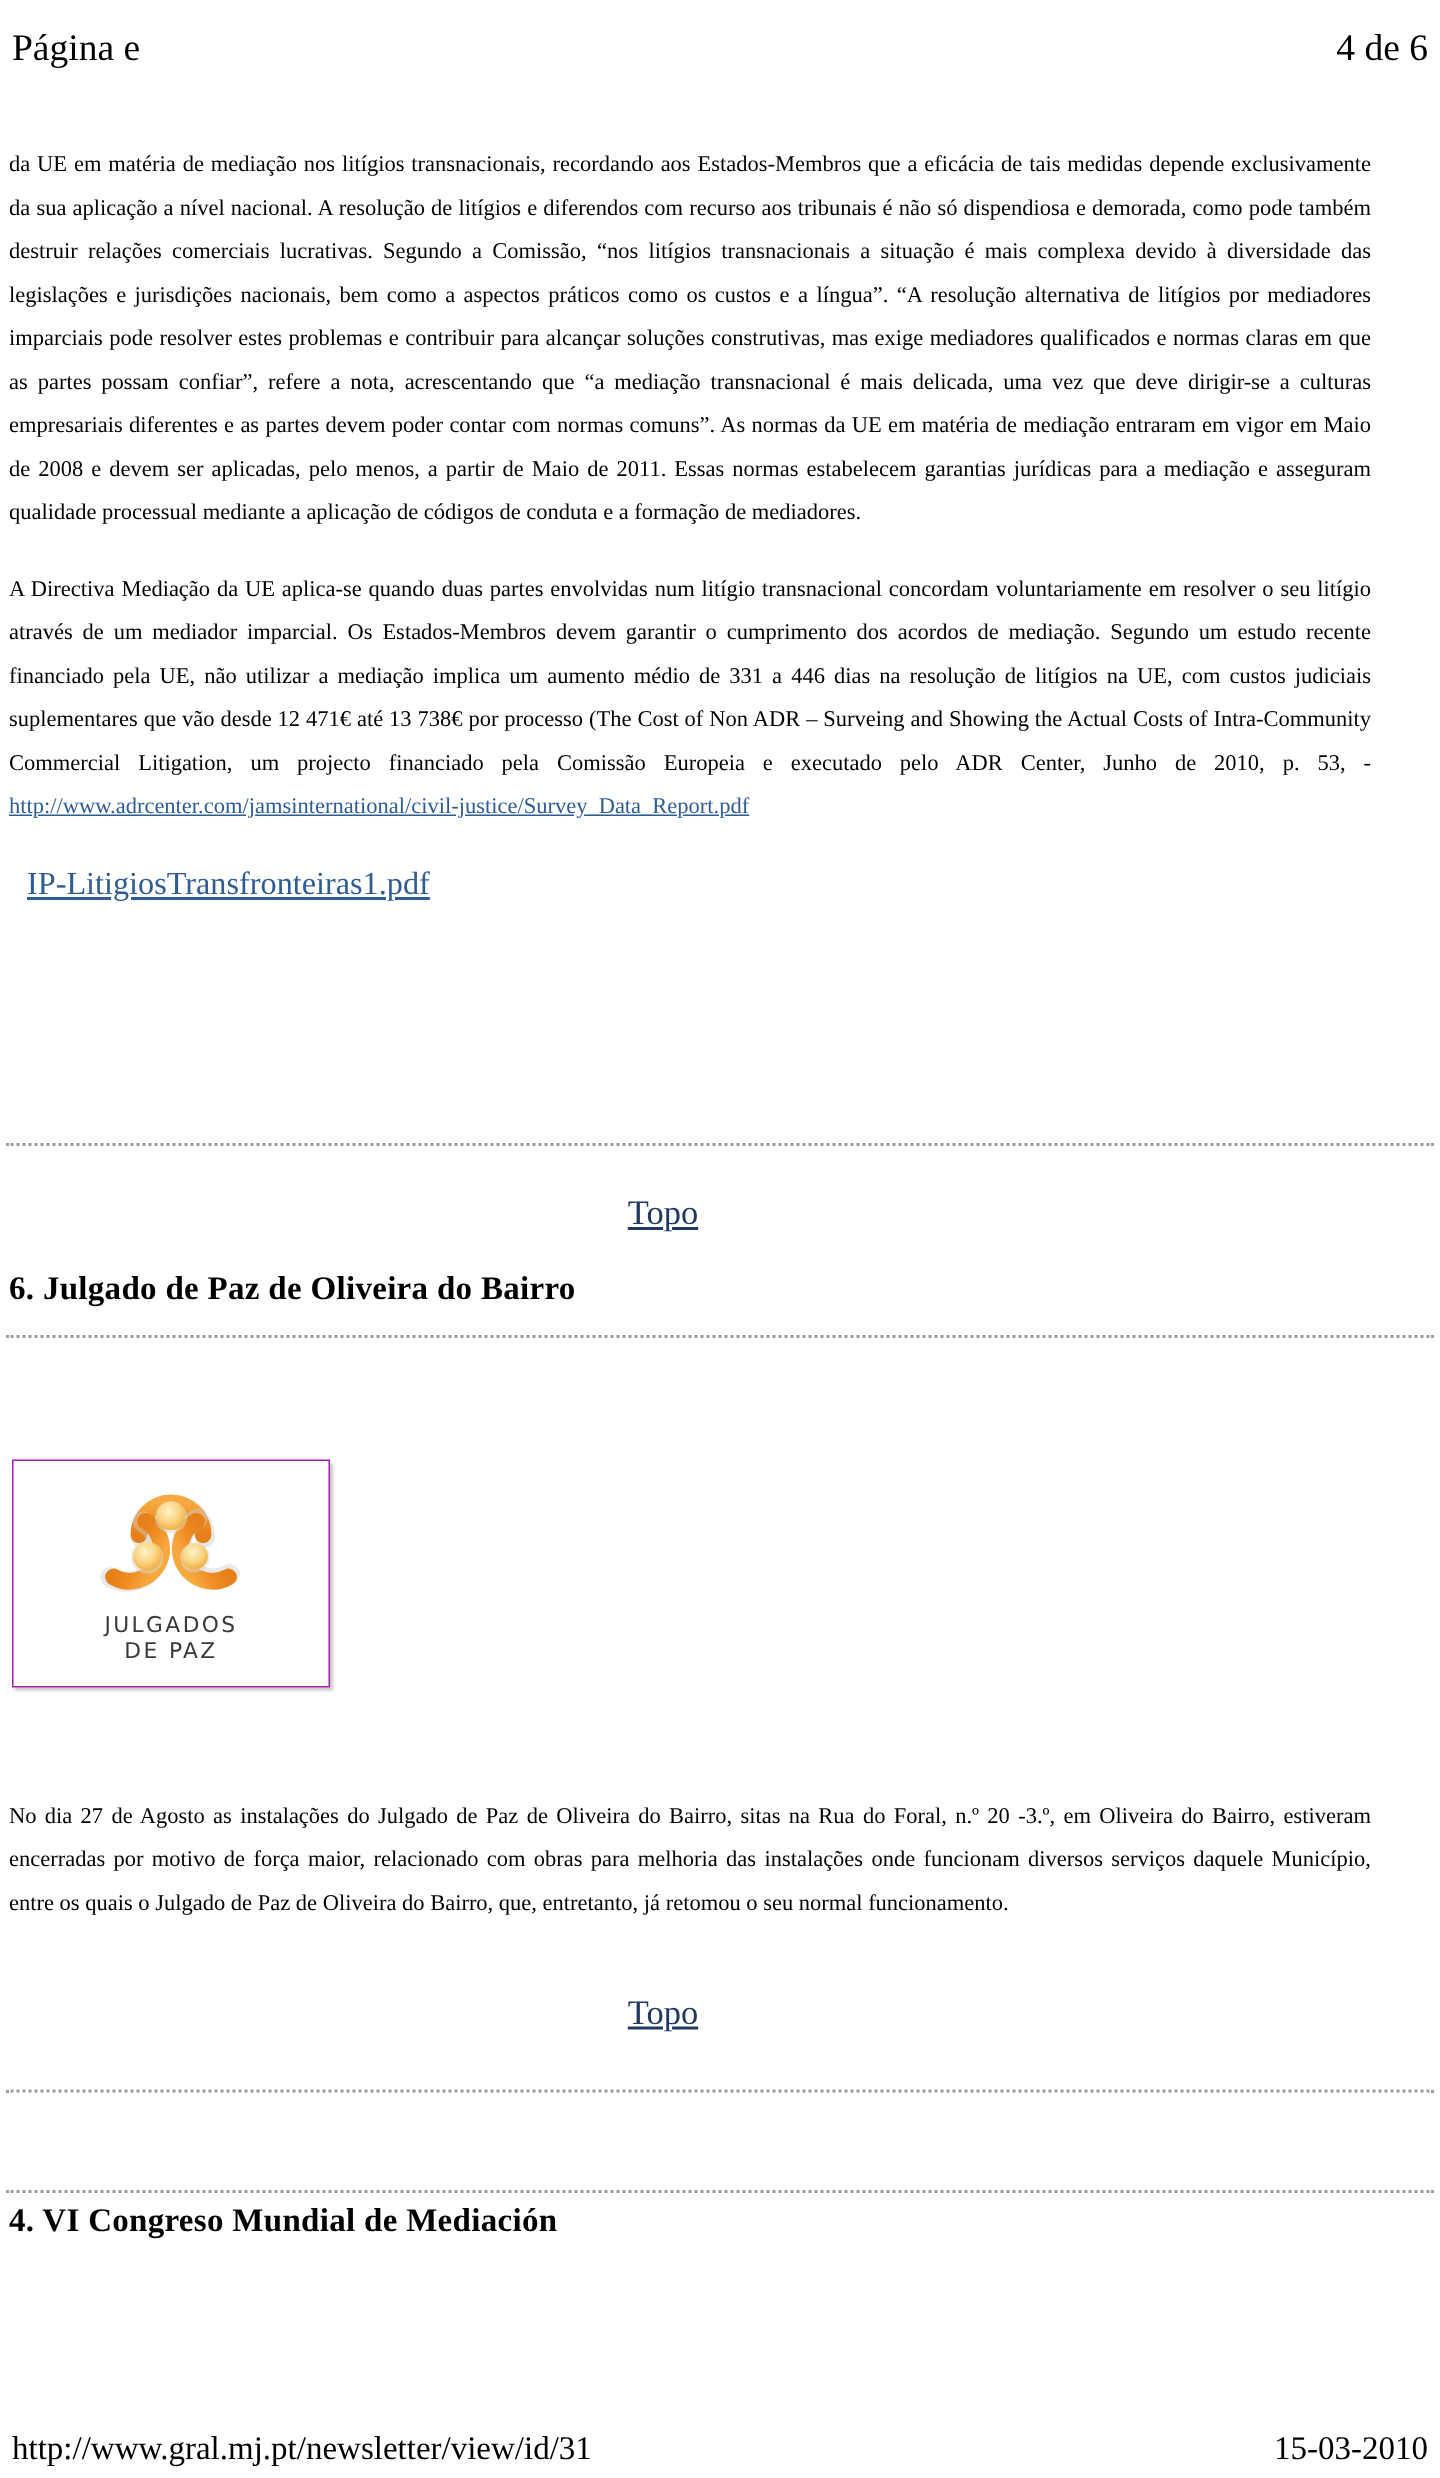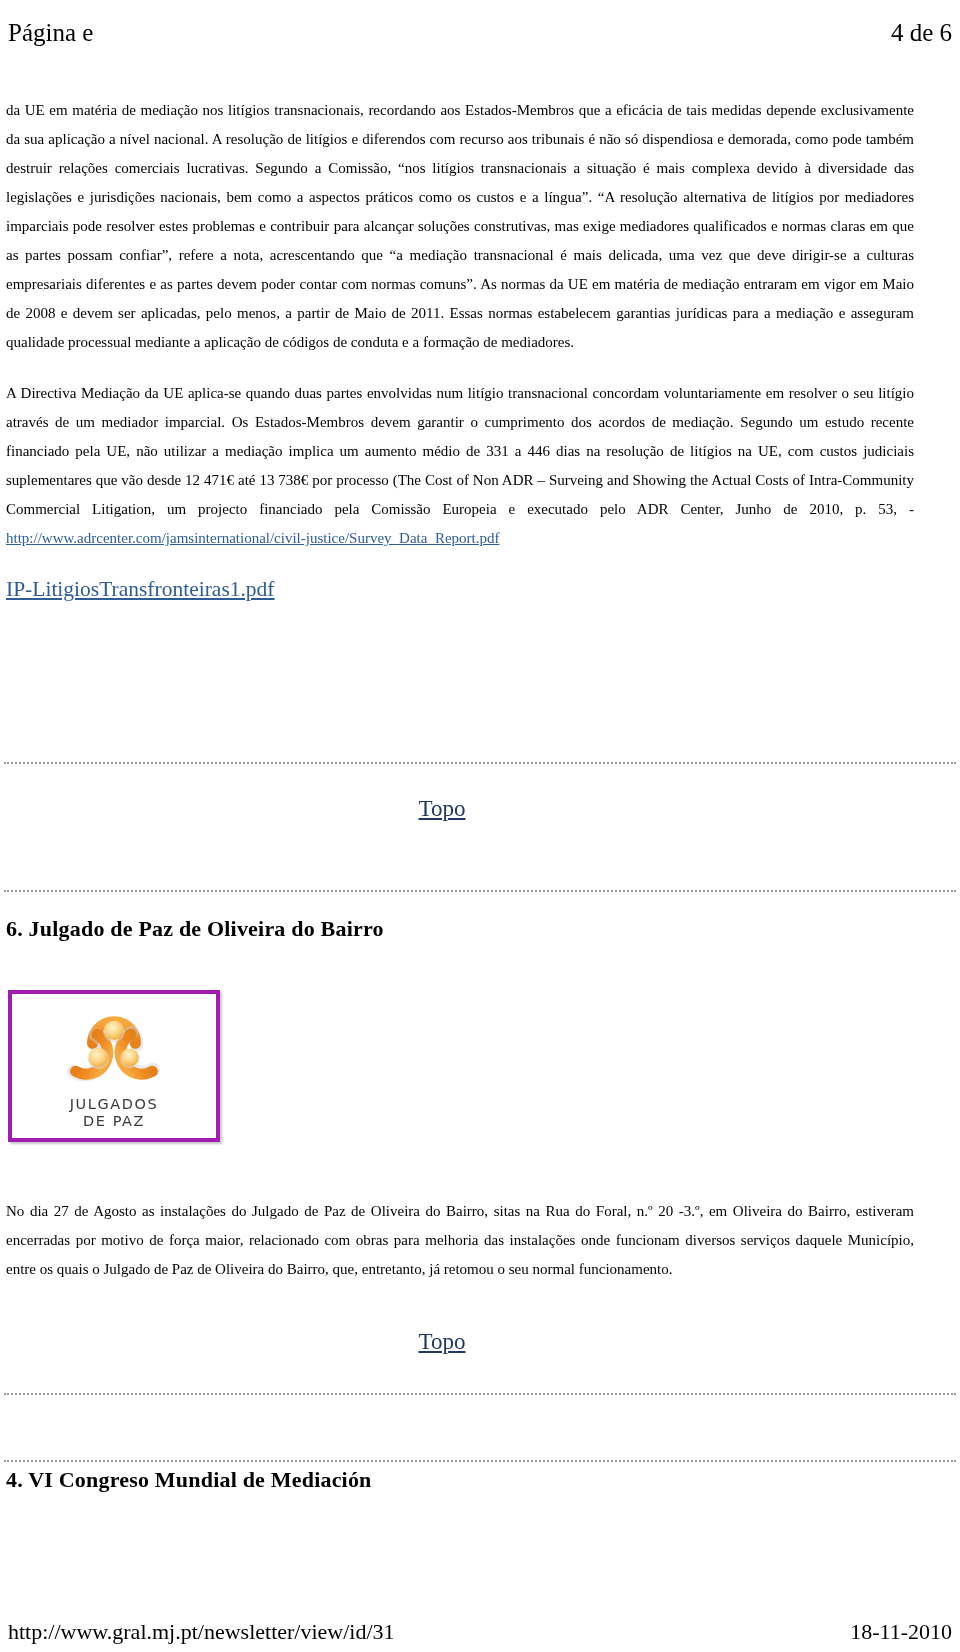--- a/index.html
+++ b/index.html
@@ -56,21 +56,21 @@
     text-justify: inter-word;
     hyphens: none;
   }
   p.body-par:last-child { margin-bottom: 0; margin-top: 31px; }
 
   a.doclink {
     color: #2E5C94;
   }
 
   p.link-par {
-    margin: 0 0 10px 0;
+    margin: 0 0 10px 12px;
     font-size: 21.5px;
     line-height: 29.6px;
     text-align: left;
   }
 
   
   .sep {
     height: 0px;
     border: 0;
     border-top: 2px dotted #8a8a8a;
@@ -105,29 +105,28 @@
   }
 
   
   .logo-box {
     position: absolute;
     left: 8px;
     top: 973px;
     width: 212px;
     height: 152px;
     background: #ffffff;
-    border: 4px solid #a21caf;
+    border: 1px solid #a21caf;
     box-shadow: 2px 2px 2px rgba(0,0,0,0.22);
     box-sizing: border-box;
     display: flex;
     flex-direction: column;
     align-items: center;
     justify-content: flex-start;
     padding-top: 8px;
-    margin-top: 17px;
   }
   .logo-mark {
     width: 96px;
     height: 92px;
     position: relative;
   }
   .logo-caption {
     margin-top: 2px;
     text-align: center;
     font-family: "DejaVu Sans", "Liberation Sans", sans-serif;
@@ -180,21 +179,21 @@
   </div>
 
   <div class="topo-wrap" style="top:795px;">
     <a class="topo-link" href="#">Topo</a>
   </div>
 
   <div class="sep-wrap" style="top:890px;">
     <hr class="sep">
   </div>
 
-  <div class="section-heading" style="top:916px;">6. Julgado de Paz de Oliveira do Bairro</div>
+  <div class="section-heading" style="top:846px;">6. Julgado de Paz de Oliveira do Bairro</div>
 
   <div class="logo-box">
     <div class="logo-mark">
       <svg viewBox="0 0 120 116" width="96" height="92" aria-hidden="true">
         <defs>
           <radialGradient id="sph" cx="42%" cy="34%" r="68%">
             <stop offset="0%" stop-color="#FFF3C9"></stop>
             <stop offset="55%" stop-color="#FBD584"></stop>
             <stop offset="100%" stop-color="#EFAE3C"></stop>
           </radialGradient>
@@ -247,16 +246,16 @@
   </div>
 
   <div class="sep-wrap" style="top:1460px;">
     <hr class="sep">
   </div>
 
   <div class="section-heading" style="top:1467px;">4. VI Congreso Mundial de Mediación</div>
 
   <div class="page-footer">
     <span>http://www.gral.mj.pt/newsletter/view/id/31</span>
-    <span>18-11-2010</span>
+    <span>15-03-2010</span>
   </div>
 
 </div>
 
 </body></html>

